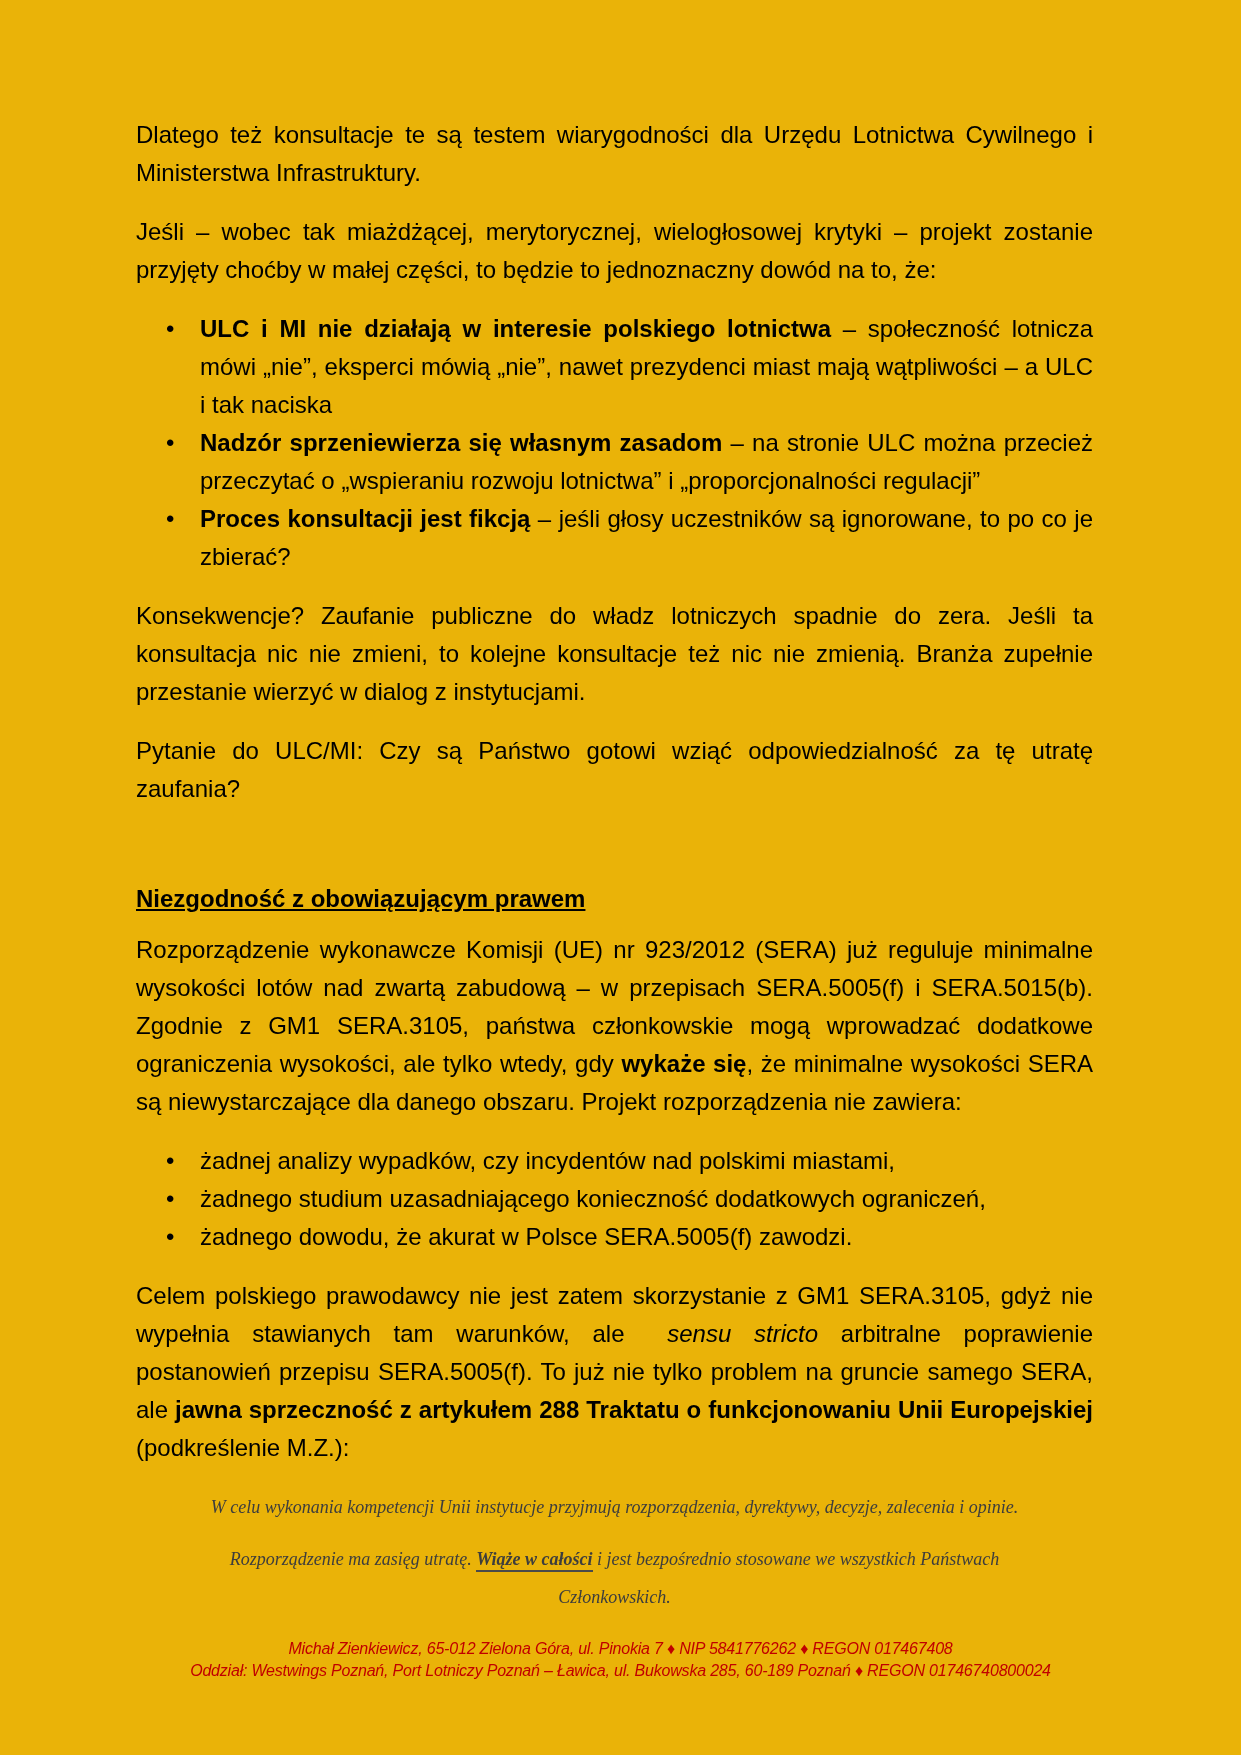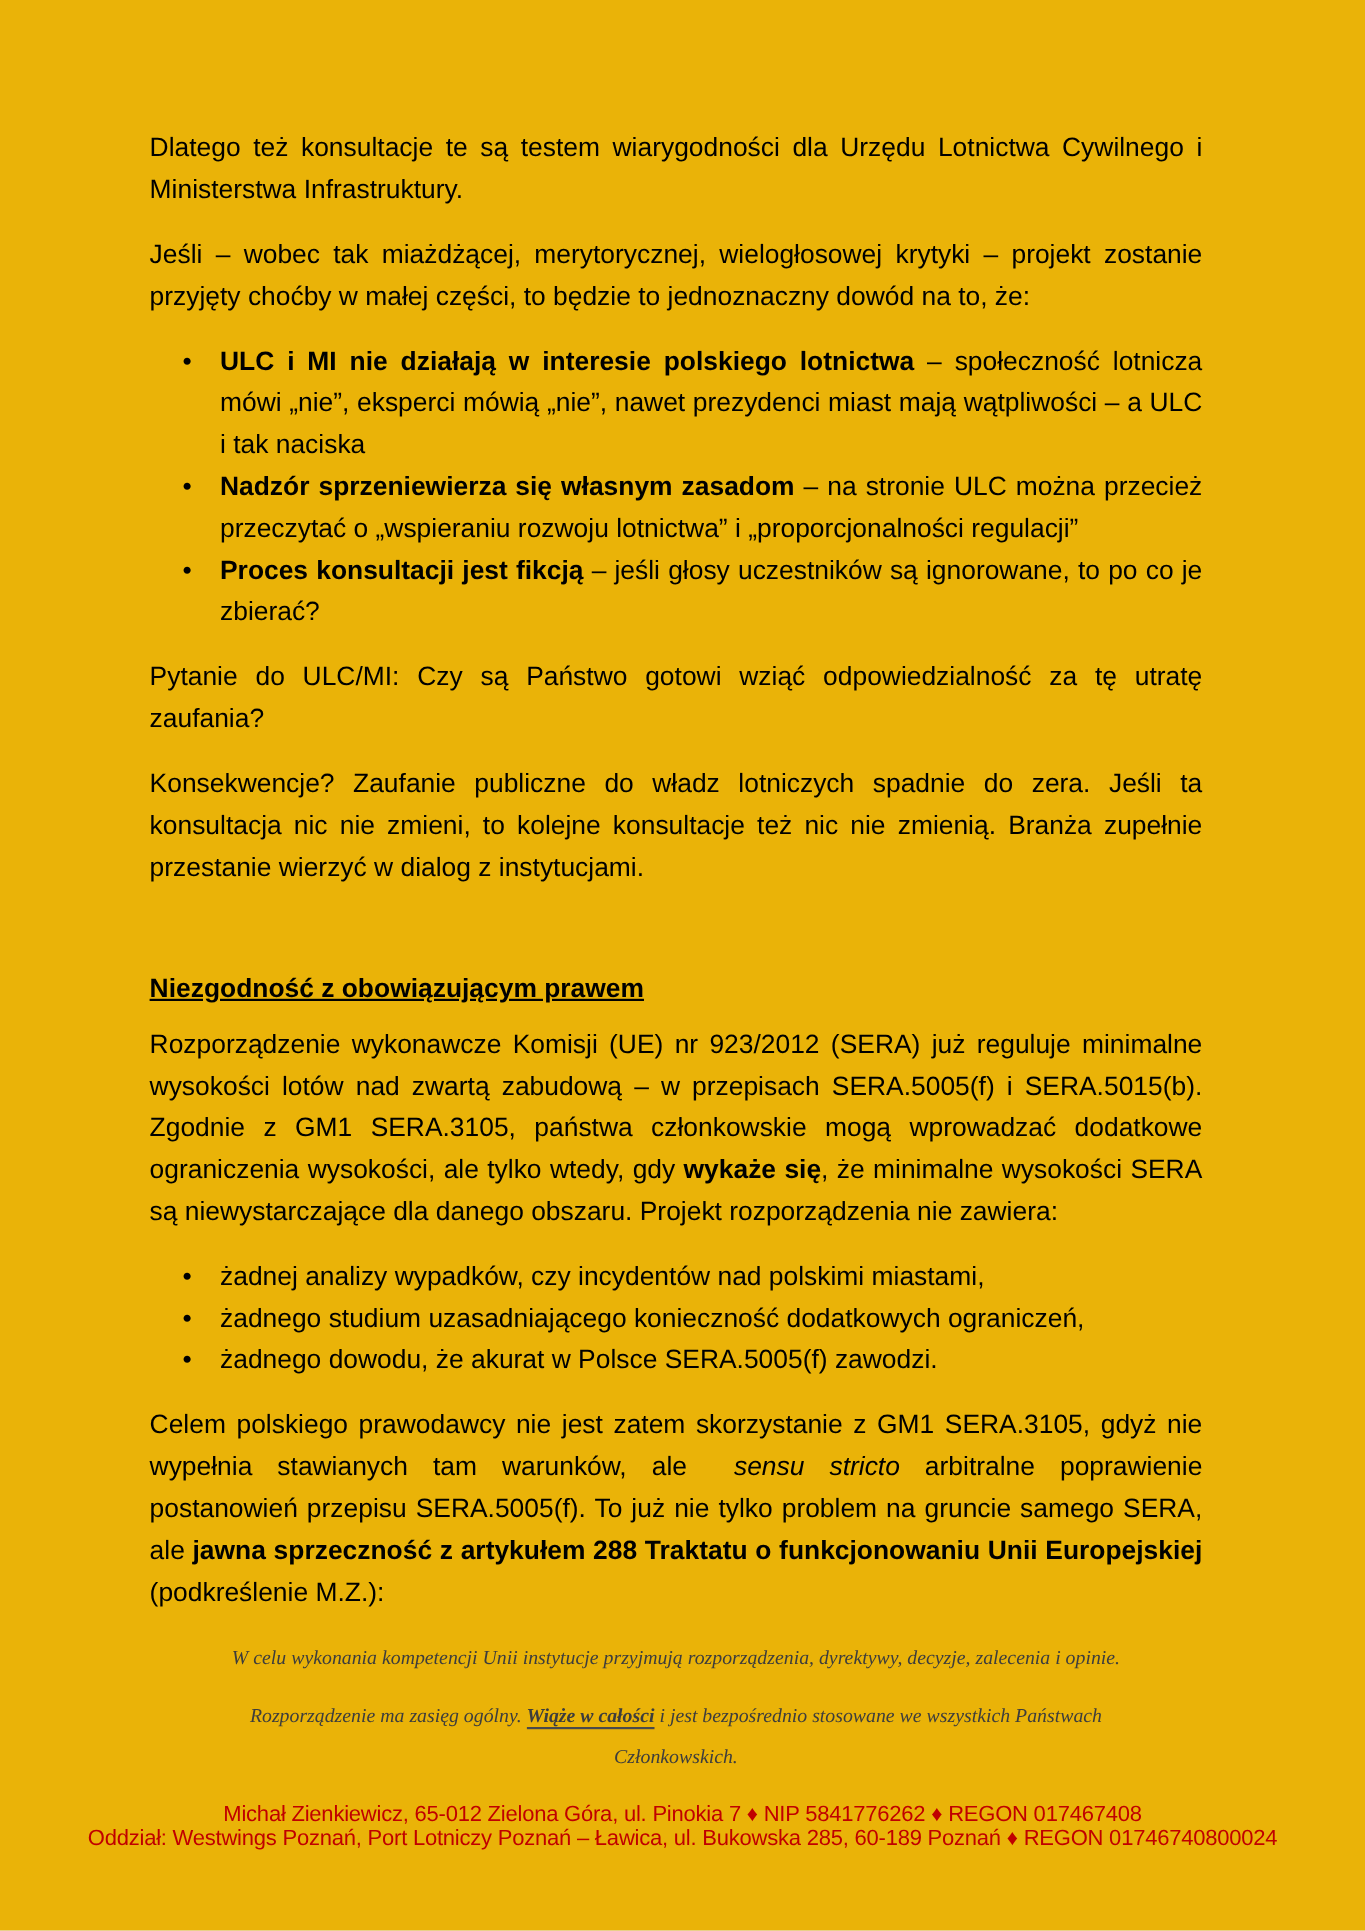--- a/index.html
+++ b/index.html
@@ -64,23 +64,24 @@
     font-weight: bold;
     border-bottom: 2px solid #4a4a4a;
     padding-bottom: 1px;
   }
   .footer {
     position: absolute;
     left: 0;
     top: 1638px;
     width: 1241px;
     text-align: center;
-    font-size: 20px;
+    font-size: 16px;
     line-height: 22px;
     letter-spacing: -0.2px;
+    font-style: italic;
   }
 </style>
 </head>
 <body>
 
 <div class="page">
   <div class="content">
 
     <p class="body">Dlatego też konsultacje te są testem wiarygodności dla Urzędu Lotnictwa Cywilnego i Ministerstwa Infrastruktury.</p>
 
@@ -94,23 +95,23 @@
       <li>
         <span class="marker">•</span>
         <span class="b">Nadzór sprzeniewierza się własnym zasadom</span><span> – na stronie ULC można przecież przeczytać o „wspieraniu rozwoju lotnictwa” i „proporcjonalności regulacji”</span>
       </li>
       <li>
         <span class="marker">•</span>
         <span class="b">Proces konsultacji jest fikcją</span><span> – jeśli głosy uczestników są ignorowane, to po co je zbierać?</span>
       </li>
     </ul>
 
+    <p class="body">Konsekwencje? Zaufanie publiczne do władz lotniczych spadnie do zera. Jeśli ta konsultacja nic nie zmieni, to kolejne konsultacje też nic nie zmienią. Branża zupełnie przestanie wierzyć w dialog z instytucjami.</p>
+
     <p class="body">Pytanie do ULC/MI: Czy są Państwo gotowi wziąć odpowiedzialność za tę utratę zaufania?</p>
-
-    <p class="body">Konsekwencje? Zaufanie publiczne do władz lotniczych spadnie do zera. Jeśli ta konsultacja nic nie zmieni, to kolejne konsultacje też nic nie zmienią. Branża zupełnie przestanie wierzyć w dialog z instytucjami.</p>
 
     <h2 class="section-heading">Niezgodność z obowiązującym prawem</h2>
 
     <p class="body"><span>Rozporządzenie wykonawcze Komisji (UE) nr 923/2012 (SERA) już reguluje minimalne wysokości lotów nad zwartą zabudową – w przepisach SERA.5005(f) i SERA.5015(b). Zgodnie z GM1 SERA.3105, państwa członkowskie mogą wprowadzać dodatkowe ograniczenia wysokości, ale tylko wtedy, gdy </span><span class="b">wykaże się</span><span>, że minimalne wysokości SERA są niewystarczające dla danego obszaru. Projekt rozporządzenia nie zawiera:</span></p>
 
     <ul class="bullets">
       <li>
         <span class="marker">•</span>
         <span>żadnej analizy wypadków, czy incydentów nad polskimi miastami,</span>
       </li>
@@ -121,21 +122,21 @@
       <li>
         <span class="marker">•</span>
         <span>żadnego dowodu, że akurat w Polsce SERA.5005(f) zawodzi.</span>
       </li>
     </ul>
 
     <p class="body"><span>Celem polskiego prawodawcy nie jest zatem skorzystanie z GM1 SERA.3105, gdyż nie wypełnia stawianych tam warunków, ale </span><span class="i">sensu stricto</span><span> arbitralne poprawienie postanowień przepisu SERA.5005(f). To już nie tylko problem na gruncie samego SERA, ale </span><span class="b">jawna sprzeczność z artykułem 288 Traktatu o funkcjonowaniu Unii Europejskiej</span><span> (podkreślenie M.Z.):</span></p>
 
     <p class="quote">W celu wykonania kompetencji Unii instytucje przyjmują rozporządzenia, dyrektywy, decyzje, zalecenia i opinie.</p>
 
-    <p class="quote"><span>Rozporządzenie ma zasięg ogólny. </span><span class="bu">Wiąże w całości</span><span> i jest bezpośrednio stosowane we wszystkich Państwach Członkowskich.</span></p>
+    <p class="quote"><span>Rozporządzenie ma zasięg utratę. </span><span class="bu">Wiąże w całości</span><span> i jest bezpośrednio stosowane we wszystkich Państwach Członkowskich.</span></p>
 
   </div>
 
   <div class="footer" style="color: rgb(192, 0, 0);">
     <div>Michał Zienkiewicz, 65-012 Zielona Góra, ul. Pinokia 7 ♦ NIP 5841776262 ♦ REGON 017467408</div>
     <div>Oddział: Westwings Poznań, Port Lotniczy Poznań – Ławica, ul. Bukowska 285, 60-189 Poznań ♦ REGON 01746740800024</div>
   </div>
 </div>
 
 </body></html>

